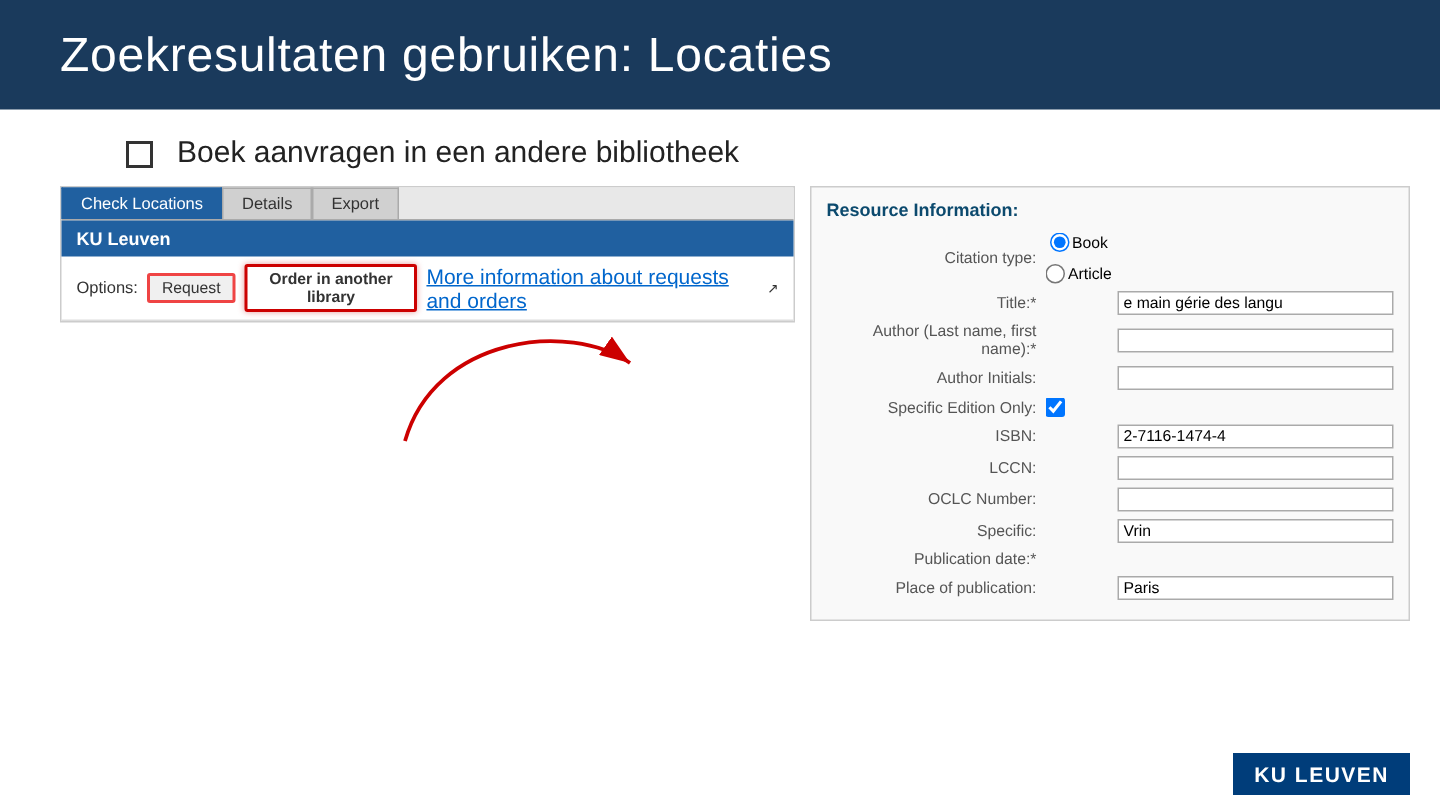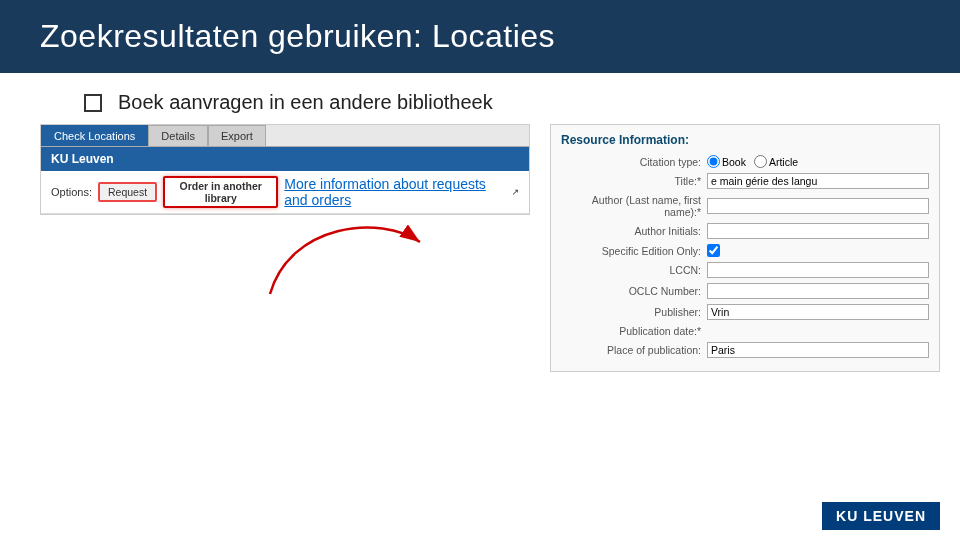--- a/index.html
+++ b/index.html
@@ -40,21 +40,21 @@
       margin-right: 6px;
       flex-shrink: 0;
       vertical-align: middle;
     }
 
     
     .main-content {
       display: flex;
       flex-direction: row;
       padding: 0 20px 0 40px;
-      gap: 20px;
+      gap: 10px;
       position: relative;
     }
 
     
     .library-panel {
       width: 490px;
       border: 1px solid #ccc;
       font-size: 11px;
       background: #fff;
       flex-shrink: 0;
@@ -153,27 +153,29 @@
       text-align: right;
     }
 
     .res-input {
       flex: 1;
       border: 1px solid #aaa;
       padding: 1px 3px;
       font-size: 10.5px;
       background: #fff;
       height: 16px;
+      margin-left: 48px;
     }
 
     .radio-group {
       display: flex;
       align-items: center;
       gap: 8px;
       font-size: 10.5px;
+      flex-direction: column;
     }
     .radio-group label {
       display: flex;
       align-items: center;
       gap: 2px;
     }
 
     
     .ku-leuven-badge {
       position: absolute;
@@ -276,33 +278,37 @@
       <span class="res-label">Author Initials:</span>
       <input class="res-input" type="text" value="" style="">
     </div>
 
     <div class="res-form-row">
       <span class="res-label">Specific Edition Only:</span>
       <input type="checkbox" checked="" style="">
     </div>
 
 
+    <div class="res-form-row">
+      <span class="res-label">ISBN:</span>
+      <input class="res-input" type="text" value="2-7116-1474-4" style="">
+    </div>
 
     <div class="res-form-row">
       <span class="res-label">LCCN:</span>
       <input class="res-input" type="text" value="" style="">
     </div>
 
     <div class="res-form-row">
       <span class="res-label">OCLC Number:</span>
       <input class="res-input" type="text" value="" style="">
     </div>
 
     <div class="res-form-row">
-      <span class="res-label">Publisher:</span>
+      <span class="res-label">Specific:</span>
       <input class="res-input" type="text" value="Vrin" style="">
     </div>
 
     <div class="res-form-row">
       <span class="res-label">Publication date:*</span>
     </div>
 
     <div class="res-form-row">
       <span class="res-label">Place of publication:</span>
       <input class="res-input" type="text" value="Paris" style="">

